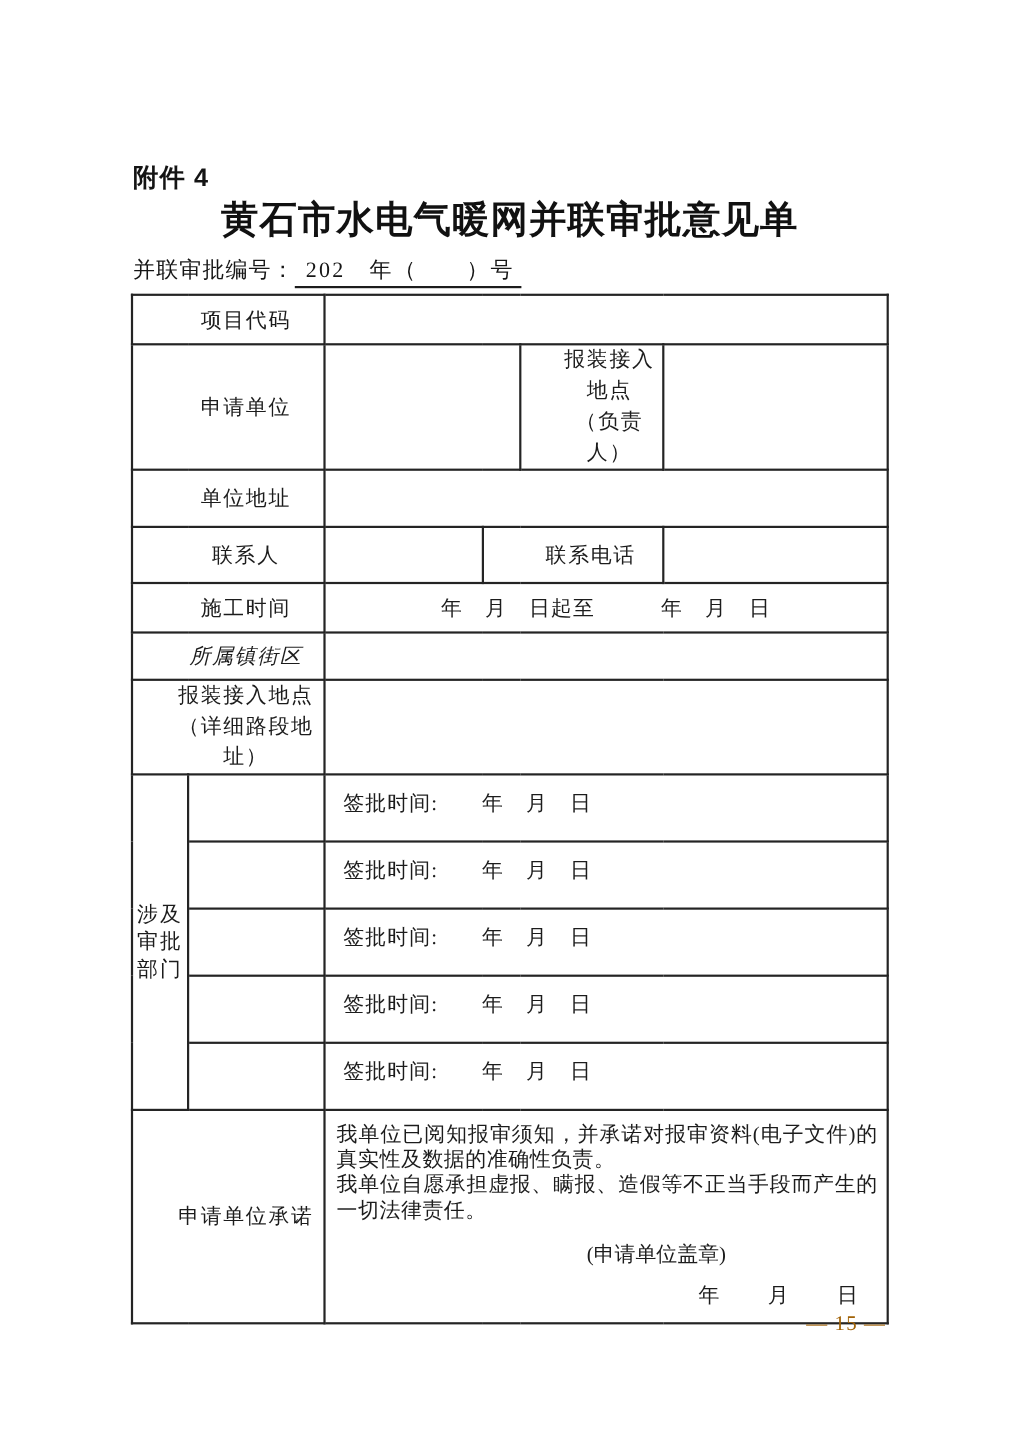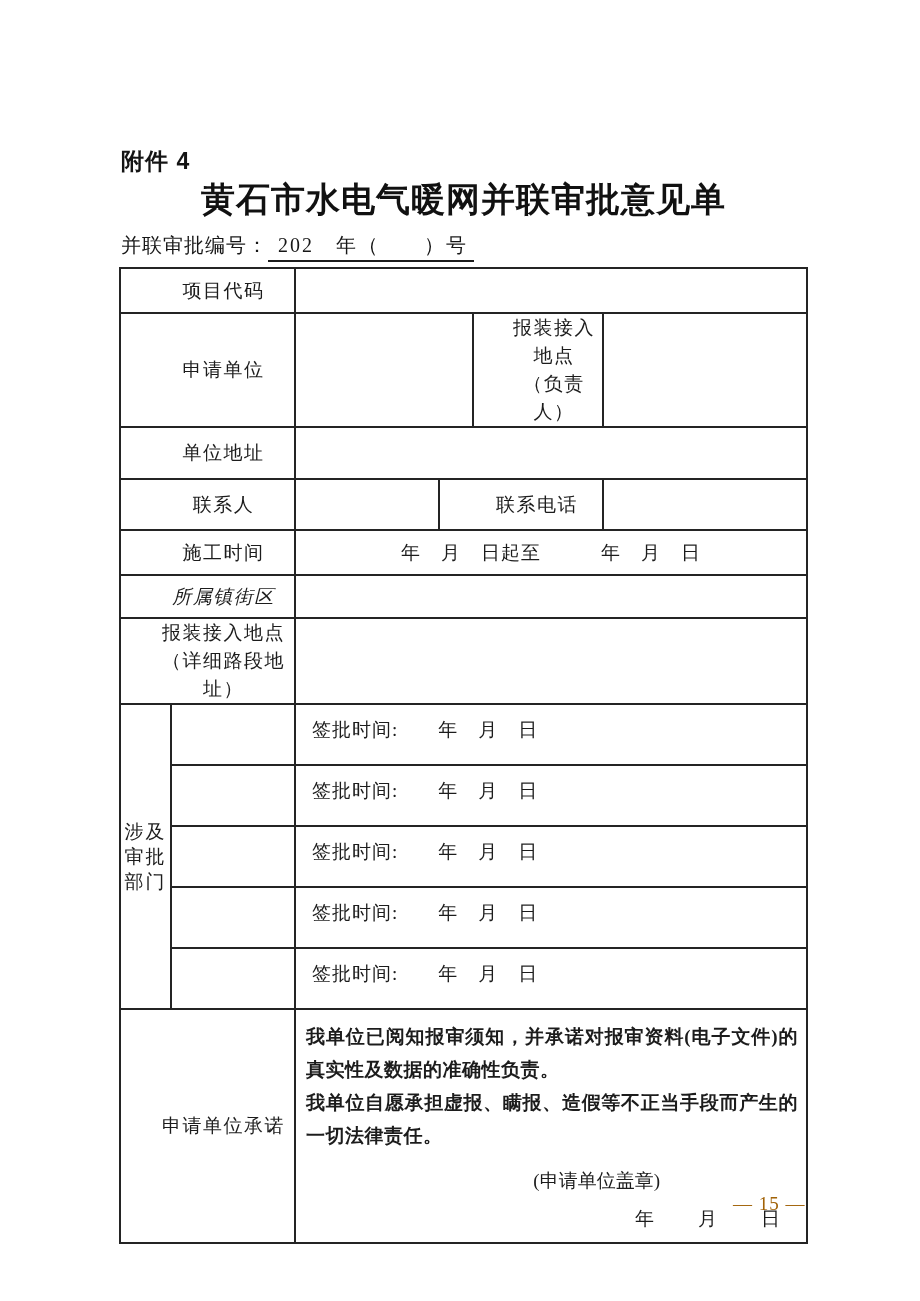--- a/index.html
+++ b/index.html
@@ -47,21 +47,21 @@
   td.value-cell { padding-left: 10px; }
   .two-line span { display: block; line-height: 28px; }
   td.center-value { text-align: center; letter-spacing: 1px; }
   td.dept-label { text-align: center; }
   td.dept-label span { display: block; line-height: 25px; letter-spacing: 2px; }
   td.sign-cell {
     vertical-align: bottom; text-align: left;
     padding: 0 24px 10px 16px; letter-spacing: 1px;
   }
   td.commit-cell { vertical-align: top; padding: 10px 8px 8px 10px; }
-  .commit-par { line-height: 33px; letter-spacing: 0.5px; text-align: justify; font-weight: bold; }
+  .commit-par { line-height: 23px; letter-spacing: 0.5px; text-align: justify; }
   .seal-note { margin-top: 14px; text-align: right; padding-right: 138px; line-height: 30px; }
   .date-line { margin-top: 8px; text-align: right; padding-right: 16px; line-height: 30px; letter-spacing: 2px; }
   .page-number {
     position: absolute; left: 733px; top: 1193px;
     font-size: 19px; color: #a16207; letter-spacing: 1px;
   }
   
   tr.r-project      { height: 45px; }
   tr.r-applicant    { height: 54px; }
   tr.r-address      { height: 52px; }

